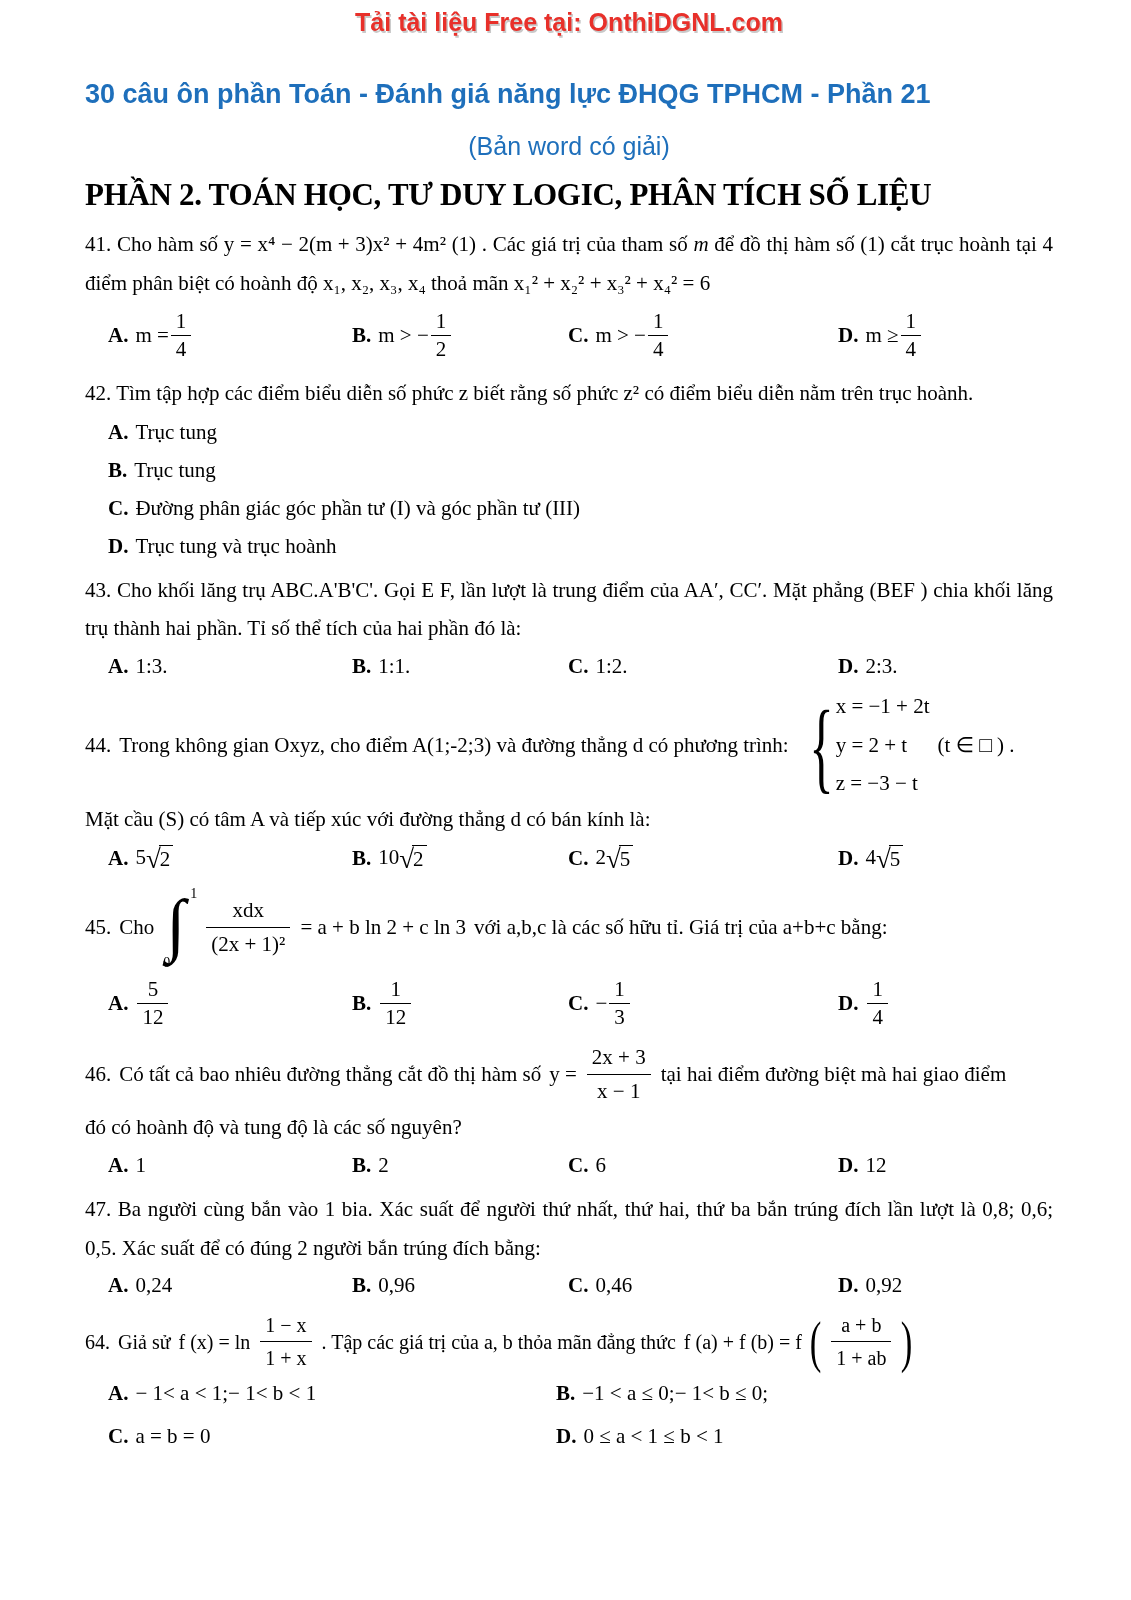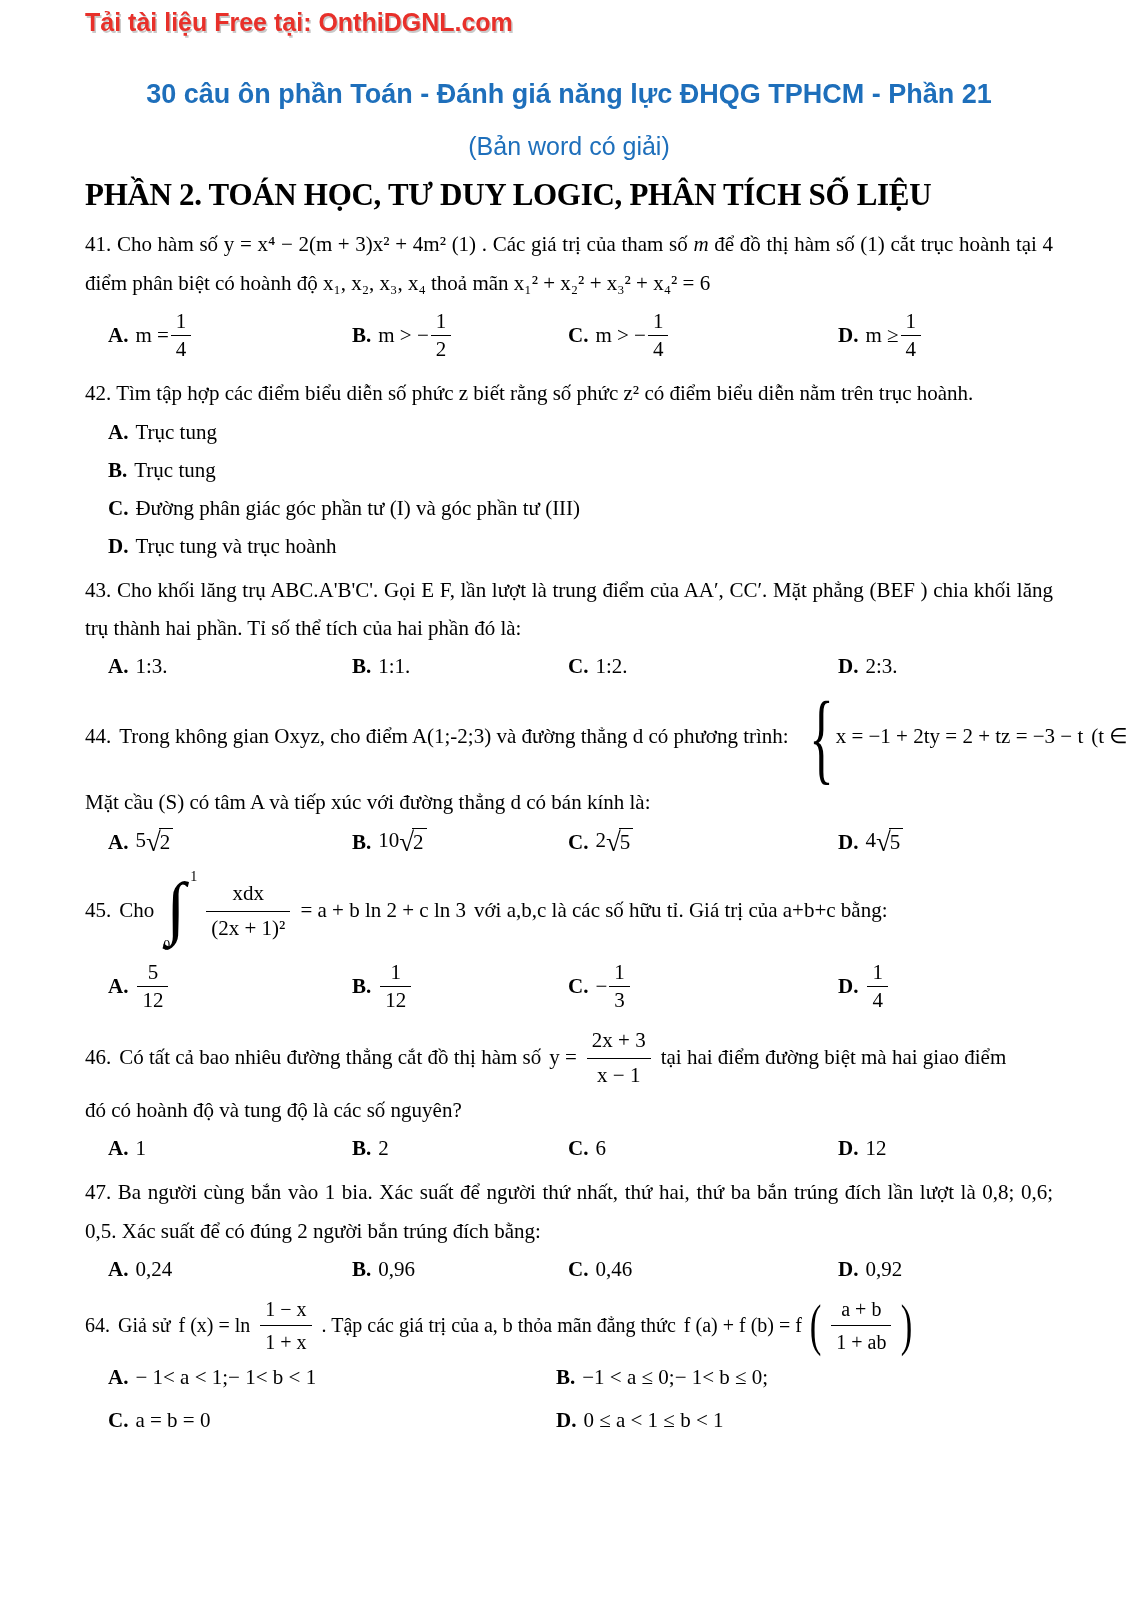--- a/index.html
+++ b/index.html
@@ -1,20 +1,20 @@
 <!DOCTYPE html>
 <html lang="vi"><head>
 <meta charset="utf-8">
 <style>
   *{margin:0;padding:0;box-sizing:border-box}
   html,body{background:#fff}
   body{width:1131px;height:1600px;overflow:hidden;font-family:"Liberation Serif",serif;font-size:21px;color:#000}
   .page{padding:8px 78px 0 85px}
-  .promo{font-family:"Liberation Sans",sans-serif;font-weight:700;font-size:25px;text-align:left;color:#e8302a;text-shadow:1.5px 1.5px 0 #c9c9c9}
-  .title{margin-top:42px;font-family:"Liberation Sans",sans-serif;font-weight:700;font-size:27px;text-align:center;color:#1e6fbb}
+  .promo{font-family:"Liberation Sans",sans-serif;font-weight:700;font-size:25px;text-align:center;color:#e8302a;text-shadow:1.5px 1.5px 0 #c9c9c9}
+  .title{margin-top:42px;font-family:"Liberation Sans",sans-serif;font-weight:700;font-size:27px;color:#1e6fbb}
   .subtitle{margin-top:22px;font-family:"Liberation Sans",sans-serif;font-weight:400;font-size:25px;text-align:center;color:#1e6fbb}
   .section{margin-top:16px;font-weight:700;font-size:31px;letter-spacing:-0.3px}
   .q{margin-top:12px}
   .qtext{text-align:justify;line-height:1.85}
   .qnum{font-weight:400}
   .mt{white-space:nowrap}
   .row{display:flex;align-items:center;column-gap:8px;white-space:nowrap;line-height:1.5}
   .opts4{display:grid;grid-template-columns:244px 216px 270px auto;margin-left:23px;align-items:center;margin-top:6px}
   .opts2{display:grid;grid-template-columns:448px auto;margin-left:23px;align-items:center;margin-top:8px;row-gap:18px}
   .opt{display:flex;align-items:center;white-space:nowrap}
@@ -23,21 +23,21 @@
   .optlist .optline{display:flex;align-items:center;white-space:nowrap;margin-top:13px}
   .optlist .optline:first-child{margin-top:7px}
   .frac{display:inline-block;vertical-align:middle;text-align:center;margin:0 2px}
   .frac .num{display:block;padding:0 5px 1px;border-bottom:1.5px solid #000}
   .frac .den{display:block;padding:1px 5px 0}
   .sqrt{display:inline-flex;align-items:flex-start}
   .rsign{font-size:27px;line-height:1.05}
   .rad{border-top:1.7px solid #000;padding:1px 3px 0 1px;margin-left:-2px}
   .sys{display:inline-flex;align-items:center}
   .brace{display:inline-block;font-size:102px;line-height:.9;transform:scaleX(.5);margin-right:-10px}
-  .eqs{display:flex;flex-direction:row;row-gap:7px;text-align:left}
+  .eqs{display:flex;flex-direction:column;row-gap:7px;text-align:left}
   .int{position:relative;display:inline-block;width:34px;height:86px}
   .int .sym{position:absolute;left:4px;top:50%;transform:translateY(-54%);font-size:70px;line-height:1}
   .int .top{position:absolute;right:-1px;top:-2px;font-size:14px}
   .int .bot{position:absolute;left:1px;bottom:-2px;font-size:14px}
   .bigp{display:inline-block;font-size:58px;line-height:1;transform:scaleX(.6);margin:0 -4px}
   .q48row{font-size:20px}
   .lastjust{text-align:justify;text-align-last:justify}
 </style>
 </head>
 <body>

